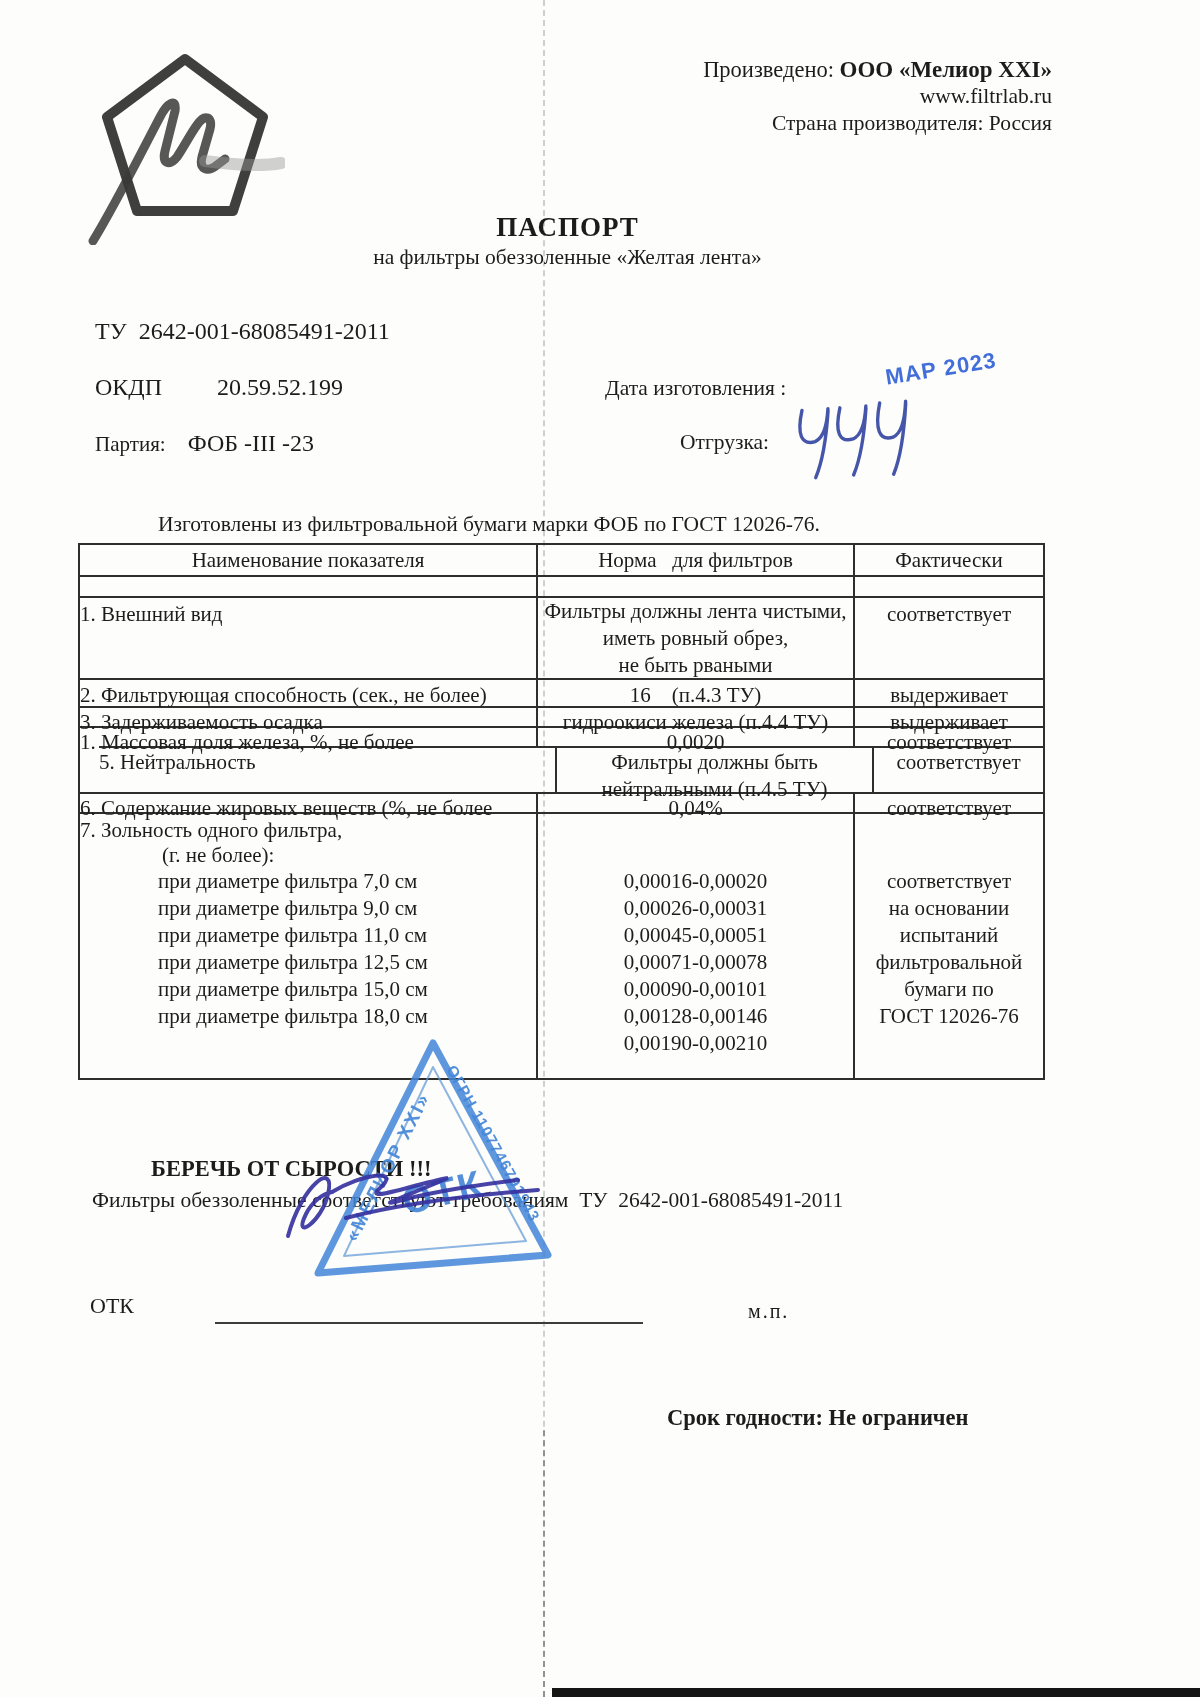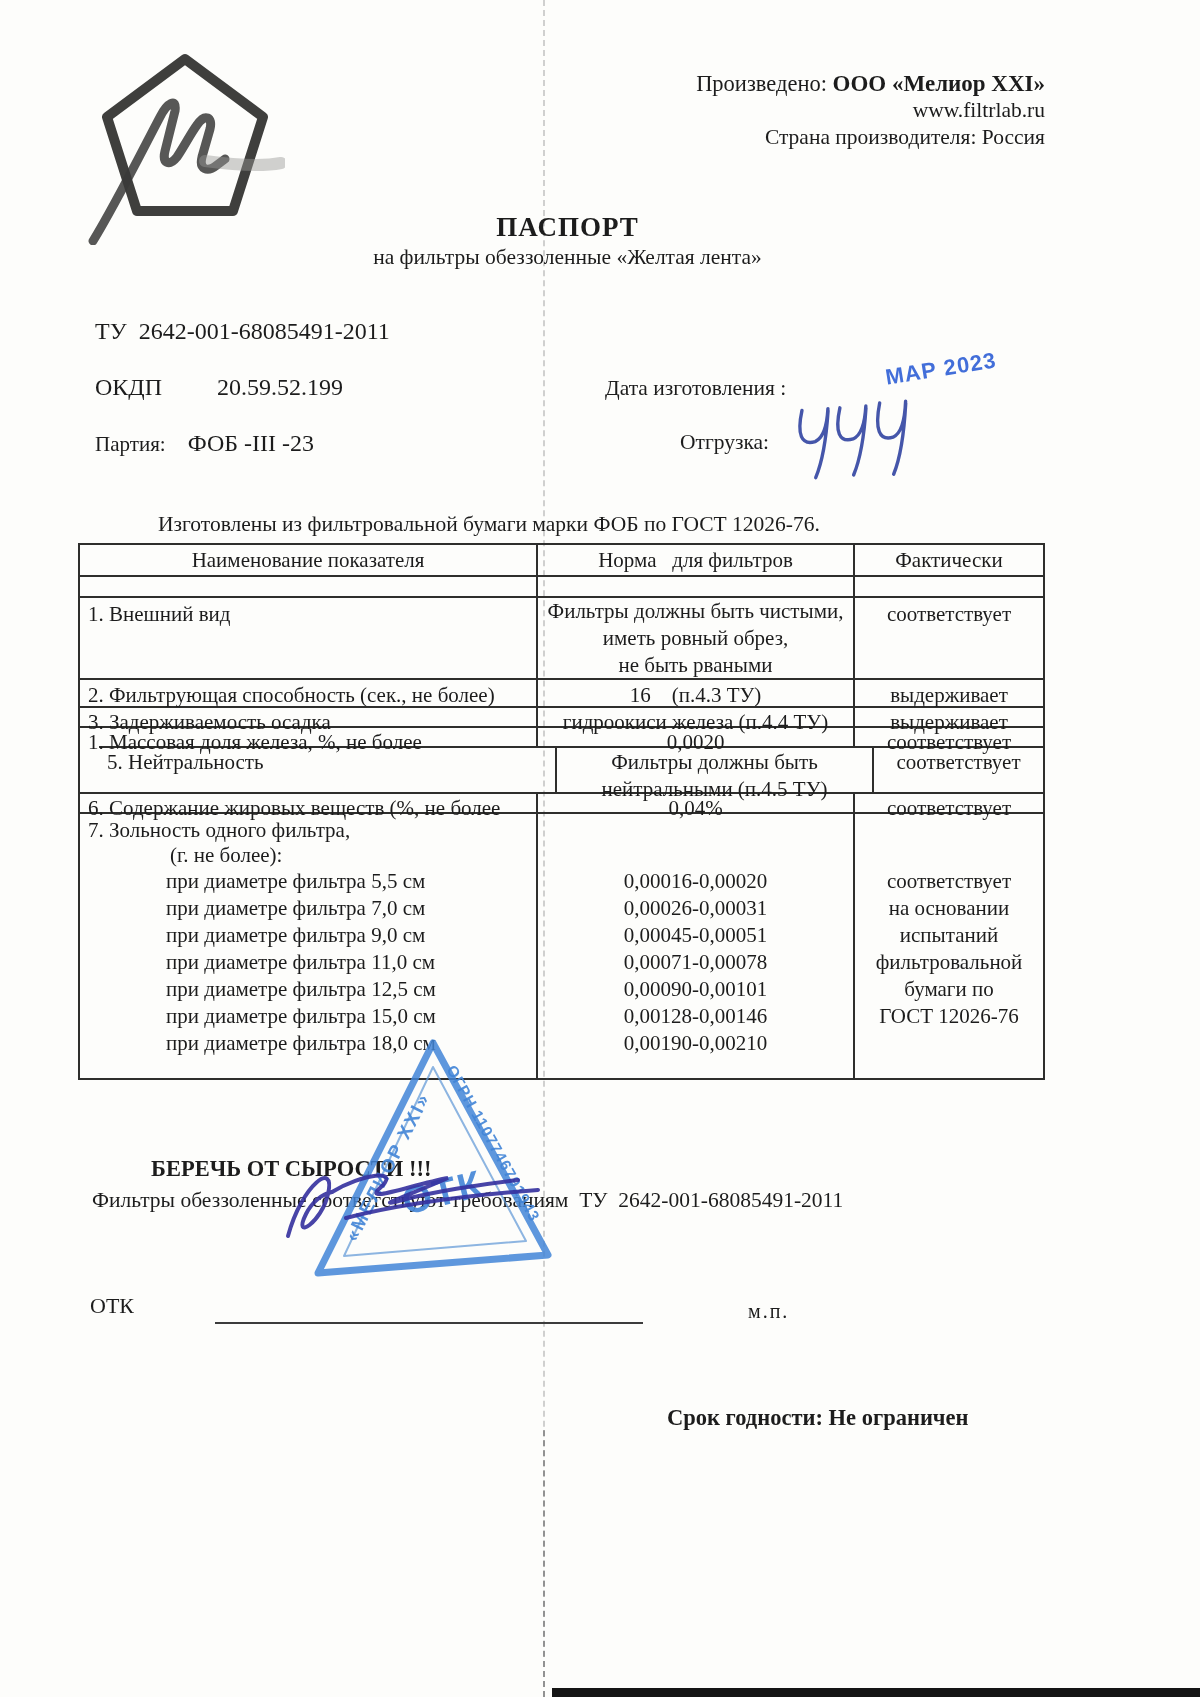--- a/index.html
+++ b/index.html
@@ -5,21 +5,21 @@
   html,body{margin:0;padding:0;}
   body{width:1200px;height:1697px;position:relative;background:#ffffff;
        font-family:"Liberation Serif", serif;color:#1c1c1c;overflow:hidden;}
   .page{position:absolute;inset:0;background:#fdfdfb;}
   .abs{position:absolute;}
   .pre{white-space:pre-wrap;}
   .fold{position:absolute;left:543px;top:0;height:100%;border-left:2px dashed rgba(95,95,95,.28);}
   .fold2{position:absolute;left:543px;top:1430px;height:267px;border-left:2px dashed rgba(70,70,70,.45);}
   .bottom-bar{position:absolute;left:552px;width:648px;height:9px;bottom:0;background:#151515;}
 
-  .toprt{position:absolute;right:155px;top:56px;text-align:right;line-height:27px;font-size:21.5px;margin-top:14px;}
+  .toprt{position:absolute;right:148px;top:56px;text-align:right;line-height:27px;font-size:21.5px;}
   .toprt .l1{font-size:22.5px;}
   .toprt b{font-size:23px;}
 
   .title{position:absolute;left:0;top:212px;width:1135px;text-align:center;
          font-size:27px;font-weight:bold;letter-spacing:1px;}
   .subtitle{position:absolute;left:0;top:245px;width:1135px;text-align:center;font-size:21.5px;}
 
   .idline{position:absolute;left:95px;font-size:24px;}
   .lab21{font-size:21px;}
   .gap55{margin-left:55px;}
@@ -29,21 +29,21 @@
   .shiplabel{position:absolute;left:680px;top:430px;font-size:21.5px;}
   .bluestamp{position:absolute;left:885px;top:356px;color:#2e5fd6;font-family:"Liberation Sans",sans-serif;
              font-weight:700;font-size:22px;letter-spacing:1px;transform:rotate(-9deg);opacity:.9;}
 
   .intro{position:absolute;left:158px;top:512px;font-size:21.5px;}
 
   
   .tbl{position:absolute;left:78px;top:543px;width:967px;border:2px solid #2e2e2c;box-sizing:border-box;font-size:21px;}
   .tr{display:flex;border-top:2px solid #2e2e2c;box-sizing:border-box;}
   .tr.first{border-top:none;}
-  .c1{width:458px;border-right:2px solid #2e2e2c;box-sizing:border-box;padding-left:8px;}
+  .c1{width:458px;border-right:2px solid #2e2e2c;box-sizing:border-box;padding-left:0;}
   .c2{width:317px;border-right:2px solid #2e2e2c;box-sizing:border-box;text-align:center;}
   .c3{flex:1;text-align:center;}
   .hrow{height:30px;line-height:30px;}
   .hrow .c1,.hrow .c2{text-align:center;padding-left:0;}
   .erow{height:21px;}
   .r1{height:82px;}
   .r1 .c1,.r1 .c3{padding-top:4px;}
   .r1 .c2 div{line-height:27px;}
   .r2{height:28px;line-height:26px;padding-top:0;}
   .r2 .c1,.r2 .c2,.r2 .c3{padding-top:2px;}
@@ -122,21 +122,21 @@
     </div>
     <div class="tr erow">
       <div class="c1"></div>
         <div class="c2"></div>
         <div class="c3"></div>
     </div>
 
     <div class="tr r1">
       <div class="c1">1. Внешний вид</div>
       <div class="c2">
-        <div>Фильтры должны быть чистыми,</div>
+        <div>Фильтры должны лента чистыми,</div>
         <div>иметь ровный обрез,</div>
         <div>не быть рваными</div>
       </div>
       <div class="c3">соответствует</div>
     </div>
 
     <div class="tr r2">
       <div class="c1">2. Фильтрующая способность (сек., не более)</div>
       <div class="c2 pre">16    (п.4.3 ТУ)</div>
       <div class="c3">выдерживает</div>
@@ -166,21 +166,20 @@
     <div class="tr rs">
       <div class="c1">6. Содержание жировых веществ (%, не более</div>
       <div class="c2">0,04%</div>
       <div class="c3">соответствует</div>
     </div>
 
     <div class="tr r7">
       <div class="c1">
         <div class="ln">7. Зольность одного фильтра,</div>
         <div class="ln t2">(г. не более):</div>
-        <div class="sub">при диаметре фильтра 5,5 см</div>
         <div class="sub">при диаметре фильтра 7,0 см</div>
         <div class="sub">при диаметре фильтра 9,0 см</div>
         <div class="sub">при диаметре фильтра 11,0 см</div>
         <div class="sub">при диаметре фильтра 12,5 см</div>
         <div class="sub">при диаметре фильтра 15,0 см</div>
         <div class="sub">при диаметре фильтра 18,0 см</div>
       </div>
       <div class="c2">
         <div class="sp"></div>
         <div class="v">0,00016-0,00020</div>

